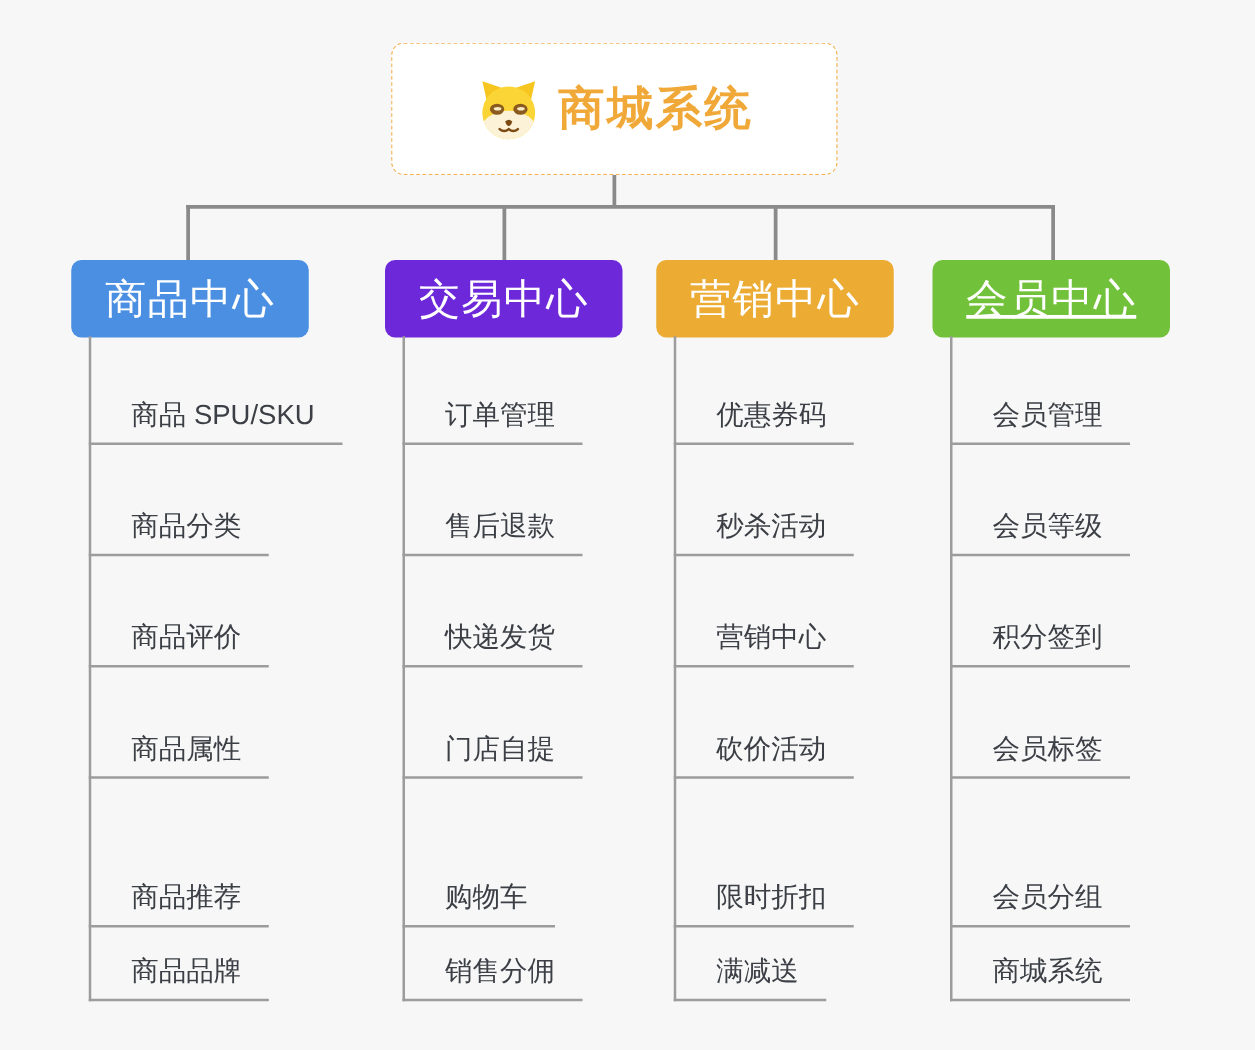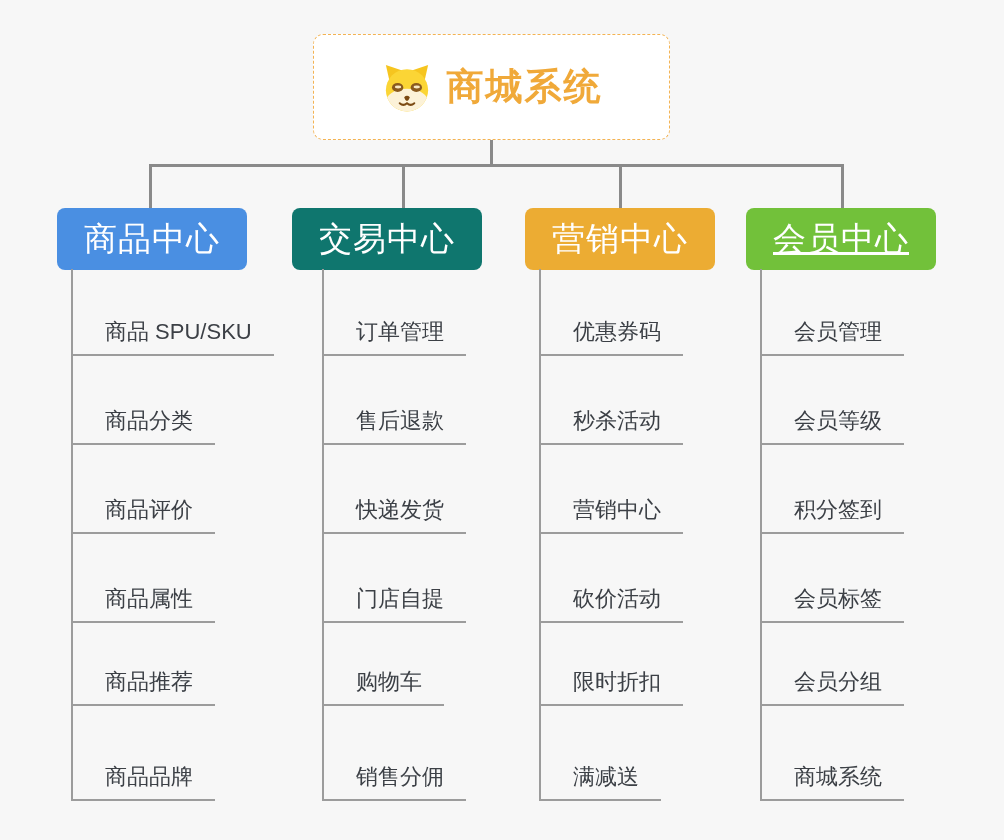--- a/index.html
+++ b/index.html
@@ -15,33 +15,33 @@
   .line{position:absolute;background:#8a8a8a;}
   .stem{left:490px;top:140px;width:3px;height:26px;}
   .trunk{left:149px;top:164px;width:695px;height:3px;}
   .drop{top:164px;width:3px;height:45px;}
   .drop1{left:149px;} .drop2{left:402px;} .drop3{left:619px;} .drop4{left:841px;}
 
   
   .branch-box{position:absolute;top:208px;width:190px;height:62px;border-radius:8px;color:#ffffff;
     font-size:33px;display:flex;align-items:center;justify-content:center;letter-spacing:1px;}
   .b0{left:57px;background:#4a8fe2;}
-  .b1{left:292px;background:#0f766e;}
+  .b1{left:308px;background:#6d28d9;}
   .b2{left:525px;background:#ecac33;}
   .b3{left:746px;background:#72c13a;text-decoration:underline;}
 
   
   .spine{position:absolute;top:269px;width:2px;height:532px;background:#9c9c9c;}
   .s0{left:71px;} .s1{left:322px;} .s2{left:539px;} .s3{left:760px;}
 
   
   .leaf{position:absolute;display:inline-block;white-space:nowrap;font-size:22px;line-height:30px;
     color:#3c4046;padding:0 22px 7px 34px;border-bottom:2px solid #9c9c9c;}
   .x0{left:71px;} .x1{left:322px;} .x2{left:539px;} .x3{left:760px;}
-  .y0{top:317px;} .y1{top:406px;} .y2{top:495px;} .y3{top:584px;} .y4{top:667px;} .y5{top:762px;}
+  .y0{top:317px;} .y1{top:406px;} .y2{top:495px;} .y3{top:584px;} .y4{top:703px;} .y5{top:762px;}
 </style>
 </head>
 <body>
 
 <div class="canvas">
 
   <div class="root-node">
     <span style="display:inline-flex;">
       <svg width="52" height="52" viewBox="0 0 64 64">
         <defs>

